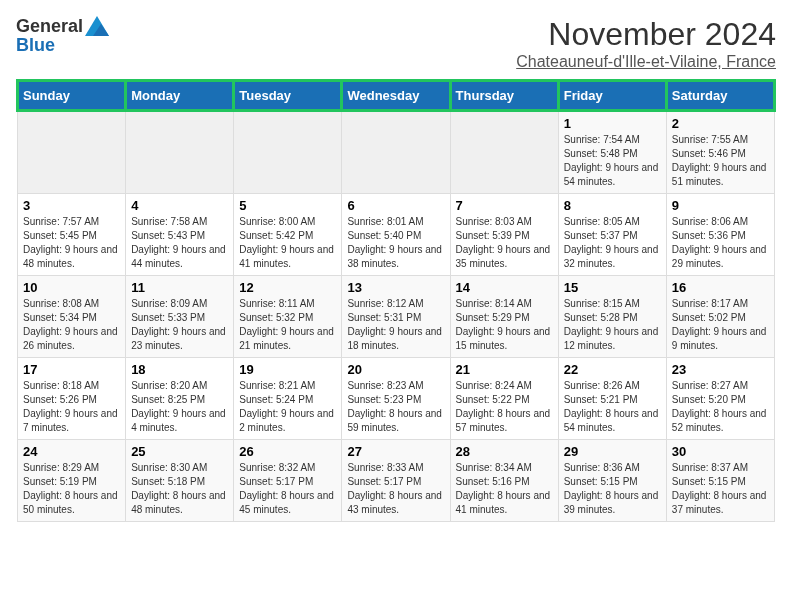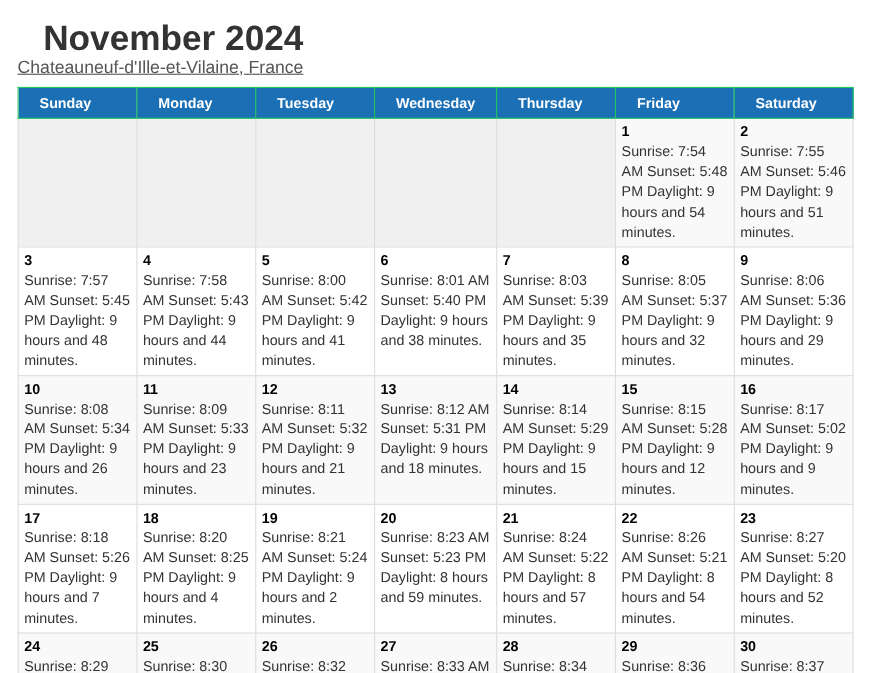--- a/index.html
+++ b/index.html
@@ -40,43 +40,43 @@
     }
     .logo-line {
       display: flex;
       align-items: center;
     }
     .title-area {
       text-align: right;
     }
     .month-title {
       font-size: 32px;
-      font-weight: bold;
+      font-weight: normal;
       color: #333;
     }
     .location {
       font-size: 16px;
       color: #555;
       text-decoration: underline;
     }
     table {
       width: 100%;
       border-collapse: collapse;
       font-size: 11px;
     }
     thead tr {
       background-color: #1a6fb5;
       color: #fff;
     }
     thead th {
-      padding: 6px 19px;
+      padding: 6px 4px;
       text-align: left;
       font-size: 13px;
       font-weight: bold;
-      border: 1px solid #22c55e;
+      border: 3px solid #22c55e;
     }
     tbody tr {
       vertical-align: top;
     }
     tbody tr:nth-child(odd) {
       background-color: #f9f9f9;
     }
     tbody tr:nth-child(even) {
       background-color: #ffffff;
     }
@@ -86,32 +86,42 @@
       height: 80px;
       width: calc(100% / 7);
     }
     .day-number {
       font-weight: bold;
       font-size: 13px;
       display: block;
       margin-bottom: 2px;
     }
     .day-info {
-      font-size: 13px;
+      font-size: 10px;
       color: #333;
       line-height: 1.4;
     }
     .empty {
       background-color: #f0f0f0;
     }
   </style>
 </head>
 <body>
 
 <div class="header-area">
+  <div class="logo">
+    <div class="logo-line">
+      <span class="logo-general">General</span>
+      <svg class="logo-icon" viewBox="0 0 24 20" fill="#1a6fb5">
+        <polygon points="0,20 12,0 24,20" fill="#1a90d0"></polygon>
+        <polygon points="8,20 16,8 24,20" fill="#1a6fb5"></polygon>
+      </svg>
+    </div>
+    <span class="logo-blue">Blue</span>
+  </div>
   <div class="title-area">
     <div class="month-title">November 2024</div>
     <div class="location">Chateauneuf-d'Ille-et-Vilaine, France</div>
   </div>
 </div>
 
 <table>
   <thead>
     <tr>
     <th>Sunday</th>

